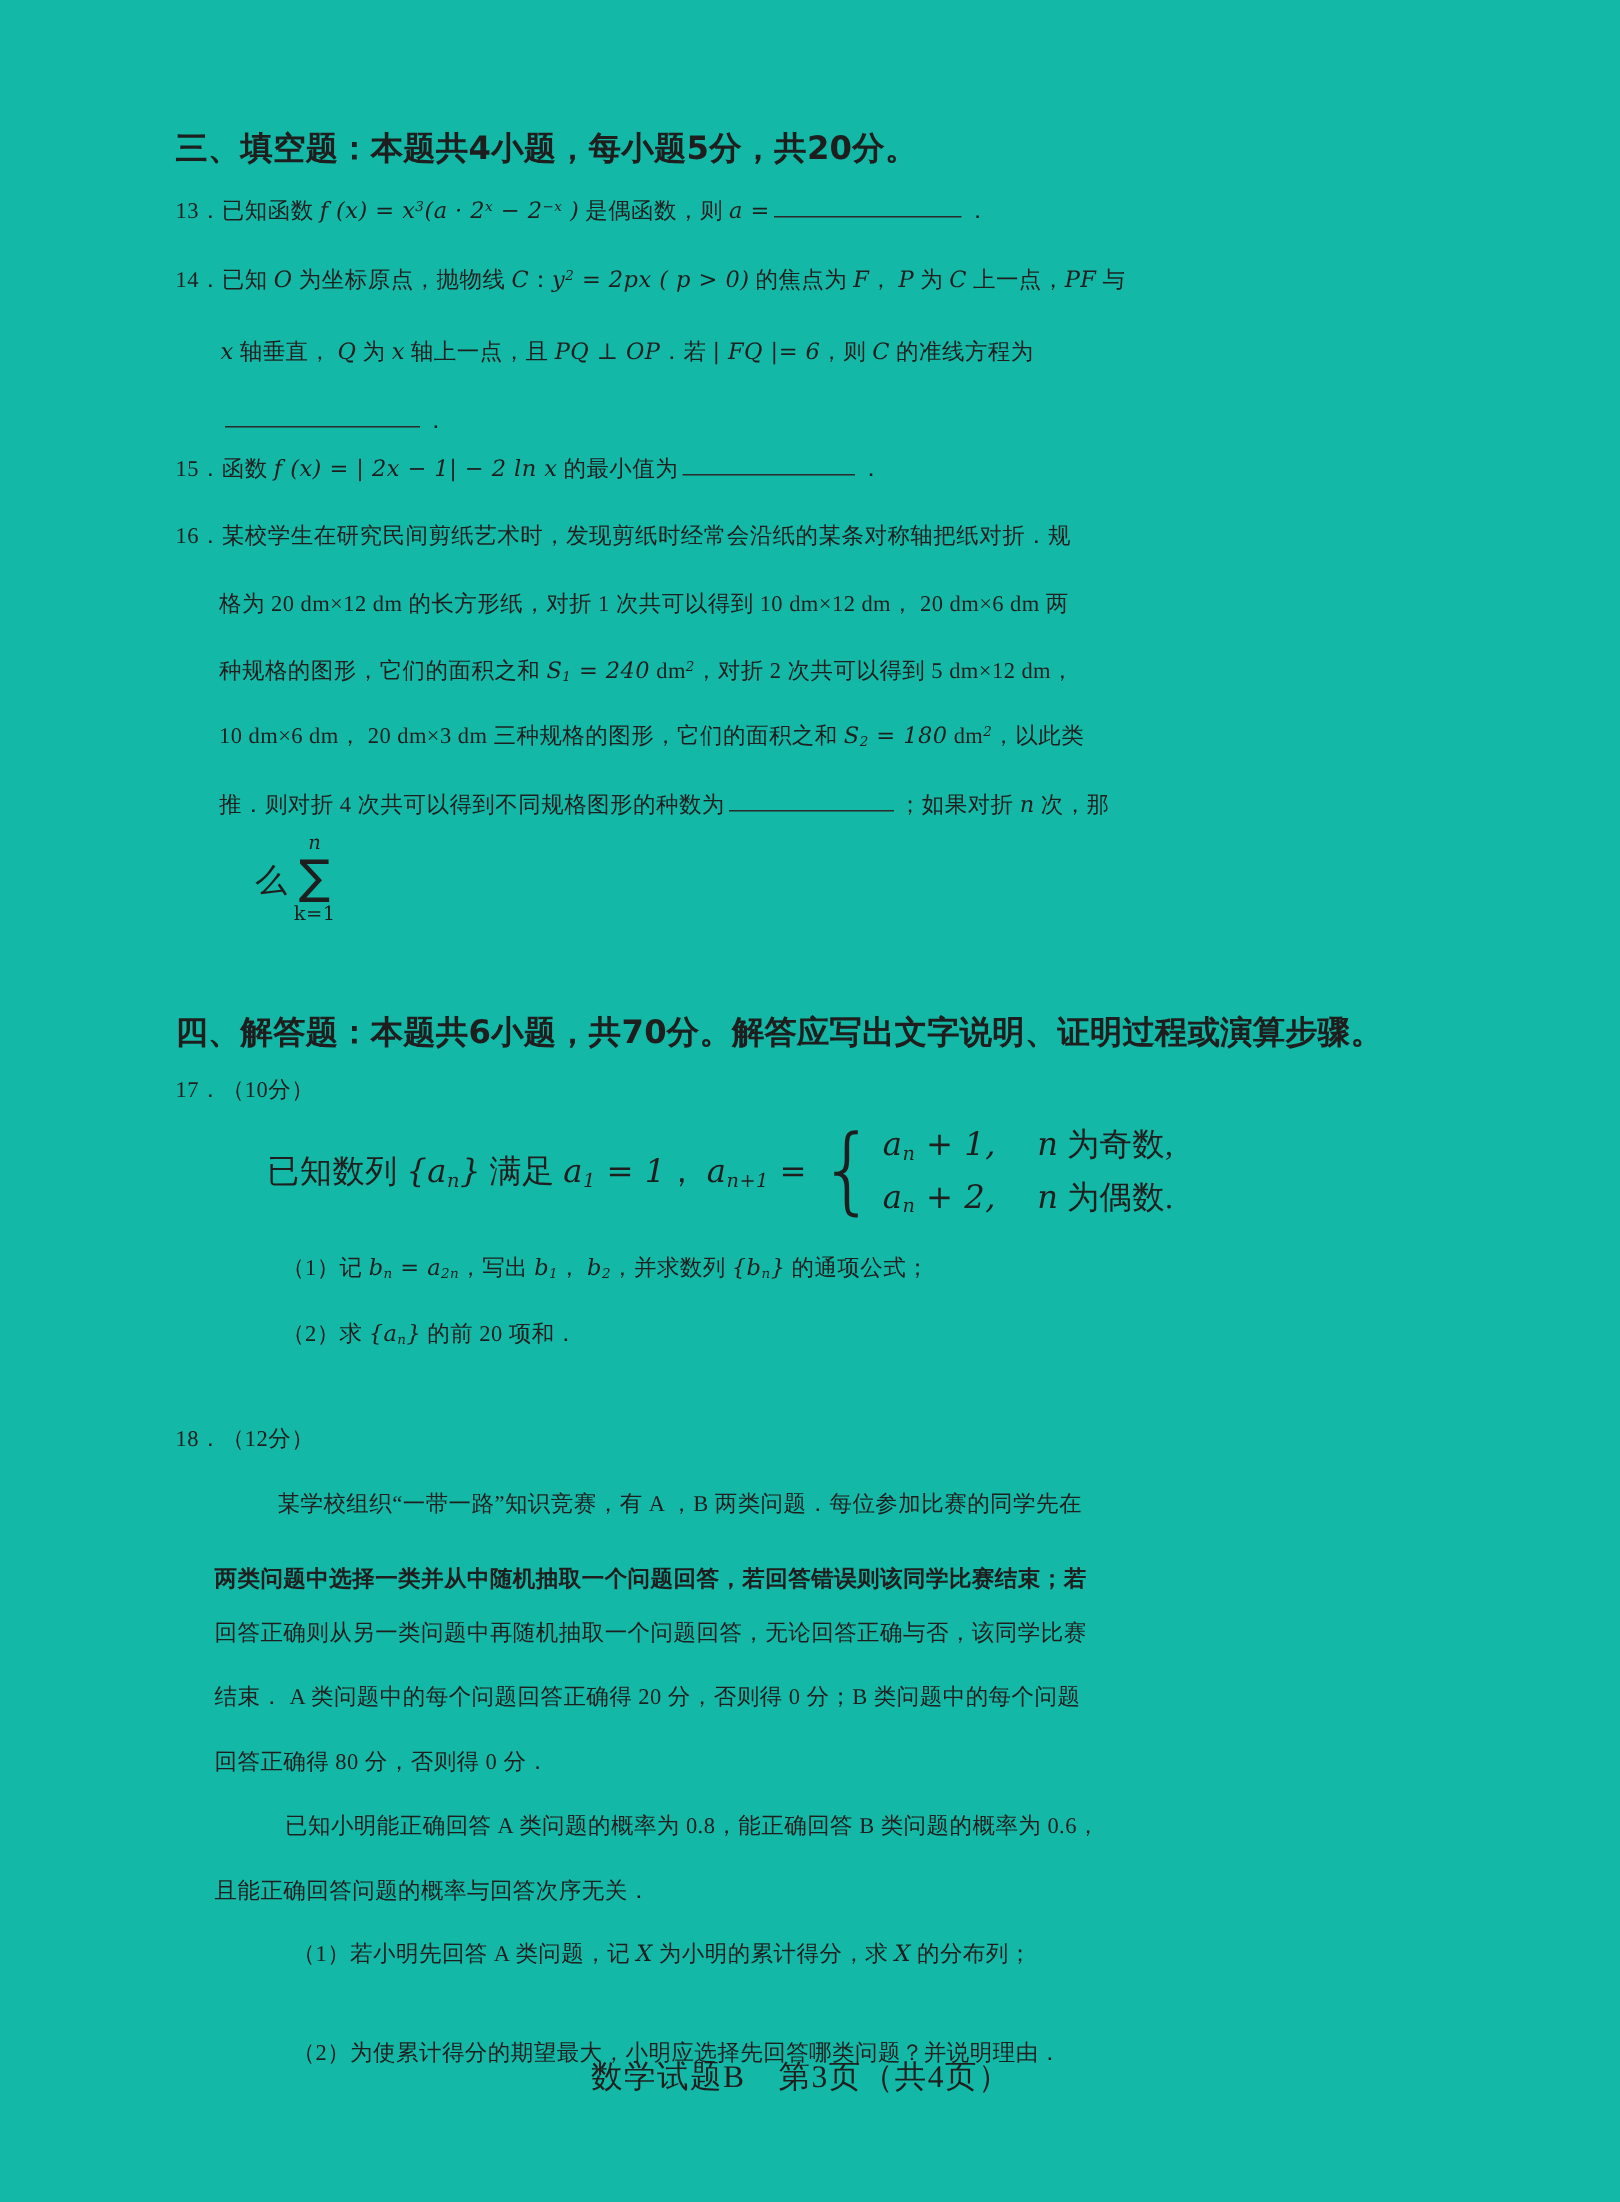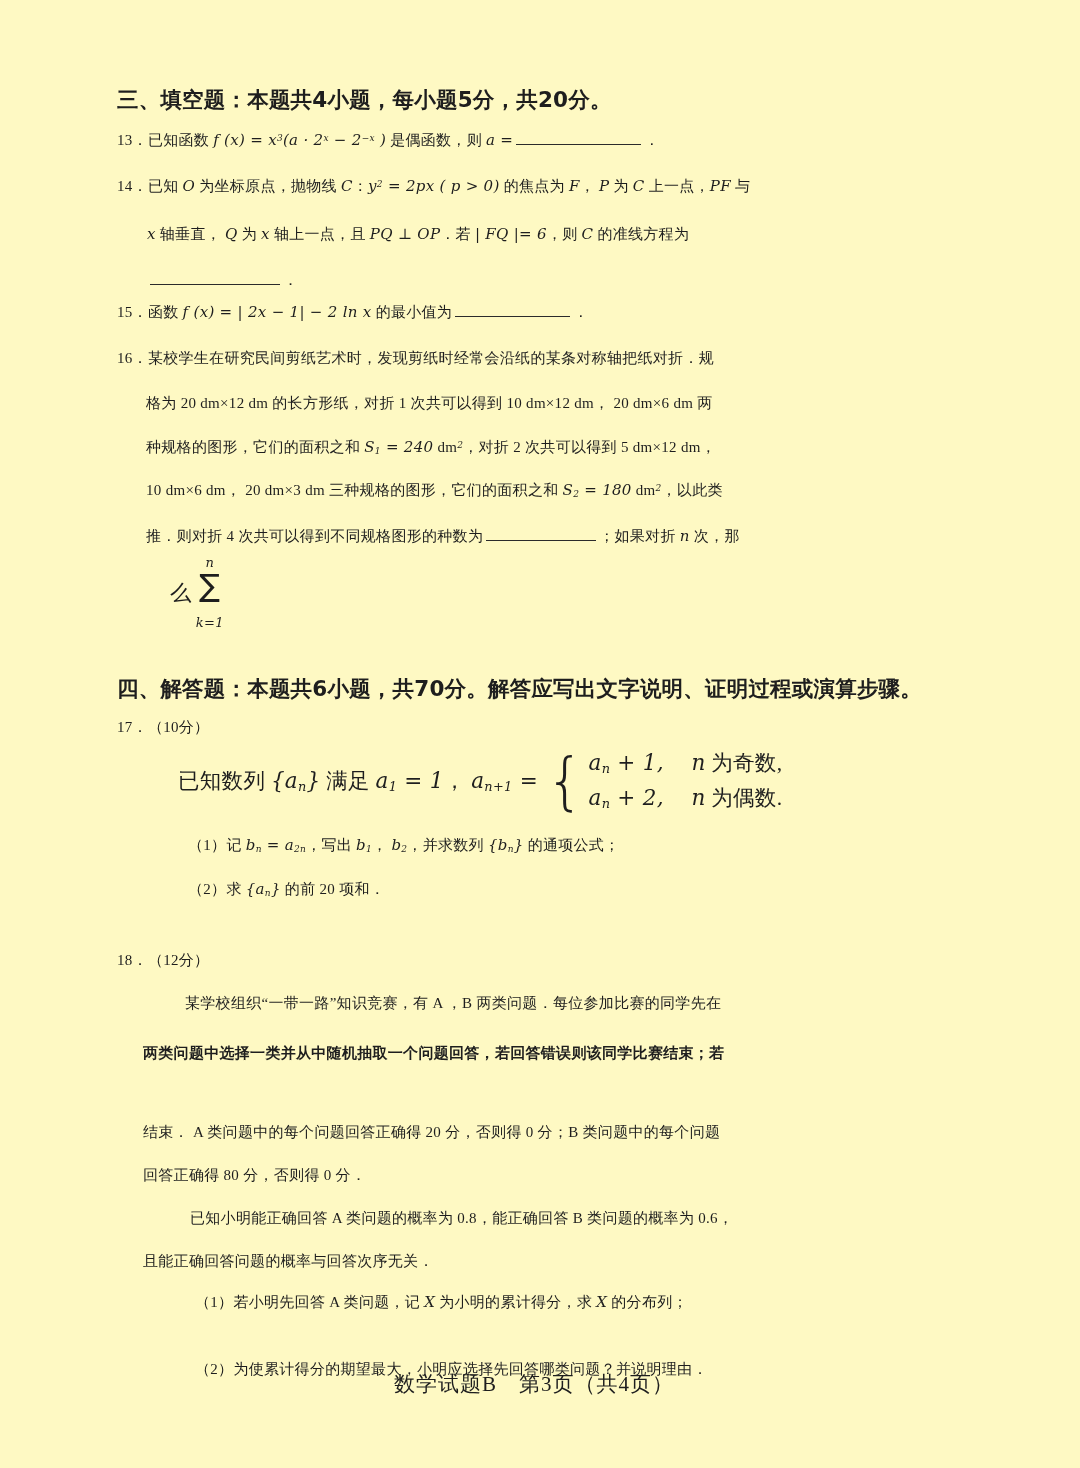--- a/index.html
+++ b/index.html
@@ -5,21 +5,21 @@
   html,body { margin:0; padding:0; }
   body {
     width:1080px; height:1468px;
     background:#f6f6f4;
     font-family:"Liberation Serif","DejaVu Serif",serif;
     color:#1e1e1e;
   }
   .page {
     position:relative;
     width:1080px; height:1468px;
-    background:#fef9c3;
+    background:#14b8a6;
     overflow:hidden;
   }
   .line {
     position:absolute;
     left:117px;
     font-size:15px;
     line-height:1.25;
     white-space:nowrap;
     letter-spacing:0.3px;
   }
@@ -57,21 +57,21 @@
   }
   .sum {
     display:inline-flex;
     flex-direction:column;
     align-items:center;
     line-height:1;
     margin:0 4px;
   }
   .sum-top { font-size:13px; font-style:italic; font-family:"DejaVu Serif",serif; }
   .sum-sym { font-size:31px; margin:1px 0 2px 0; font-family:"DejaVu Sans",sans-serif; }
-  .sum-bot { font-size:13px; font-style:italic; font-family:"DejaVu Serif",serif;margin-top:13px; }
+  .sum-bot { font-size:13px; font-family:"DejaVu Serif",serif; }
   .brace {
     font-size:60px;
     font-weight:300;
     font-family:"DejaVu Sans",sans-serif;
     transform:scaleY(1.05);
     margin:0 4px 0 8px;
     line-height:1;
   }
   .cases {
     display:inline-flex;
@@ -129,20 +129,21 @@
       <span class="case"><span class="m">a</span><sub>n</sub><span class="m"> + 2,</span><span>　 </span><span class="m">n</span><span> 为偶数.</span></span>
     </span>
   </div>
 
   <div class="line" style="top:836px;left:188px;"><span>（1）记 </span><span class="m">b</span><sub>n</sub><span class="m"> = a</span><sub>2n</sub><span>，写出 </span><span class="m">b</span><sub>1</sub><span>， </span><span class="m">b</span><sub>2</sub><span>，并求数列 </span><span class="m">{b</span><sub>n</sub><span class="m">}</span><span> 的通项公式；</span></div>
   <div class="line" style="top:880px;left:188px;"><span>（2）求 </span><span class="m">{a</span><sub>n</sub><span class="m">}</span><span> 的前 20 项和．</span></div>
 
   <div class="line" style="top:951px;">18．（12分）</div>
   <div class="line" style="top:994px;left:185px;"><span>某学校组织“一带一路”知识竞赛，有 A ，B 两类问题．每位参加比赛的同学先在</span></div>
   <div class="line" style="top:1044px;left:143px;font-weight:bold;"><span>两类问题中选择一类并从中随机抽取一个问题回答，若回答错误则该同学比赛结束；若</span></div>
+  <div class="line" style="top:1080px;left:143px;"><span>回答正确则从另一类问题中再随机抽取一个问题回答，无论回答正确与否，该同学比赛</span></div>
   <div class="line" style="top:1123px;left:143px;"><span>结束． A 类问题中的每个问题回答正确得 20 分，否则得 0 分；B 类问题中的每个问题</span></div>
   <div class="line" style="top:1166px;left:143px;"><span>回答正确得 80 分，否则得 0 分．</span></div>
   <div class="line" style="top:1209px;left:190px;"><span>已知小明能正确回答 A 类问题的概率为 0.8，能正确回答 B 类问题的概率为 0.6，</span></div>
   <div class="line" style="top:1252px;left:143px;"><span>且能正确回答问题的概率与回答次序无关．</span></div>
   <div class="line" style="top:1293px;left:195px;"><span>（1）若小明先回答 A 类问题，记 </span><span class="m">X</span><span> 为小明的累计得分，求 </span><span class="m">X</span><span> 的分布列；</span></div>
   <div class="line" style="top:1336px;left:195px;margin-top:24px;"><span>（2）为使累计得分的期望最大，小明应选择先回答哪类问题？并说明理由．</span></div>
 
   <div class="footer" style="top:1370px;">数学试题B　第3页（共4页）</div>
 
 </div>

